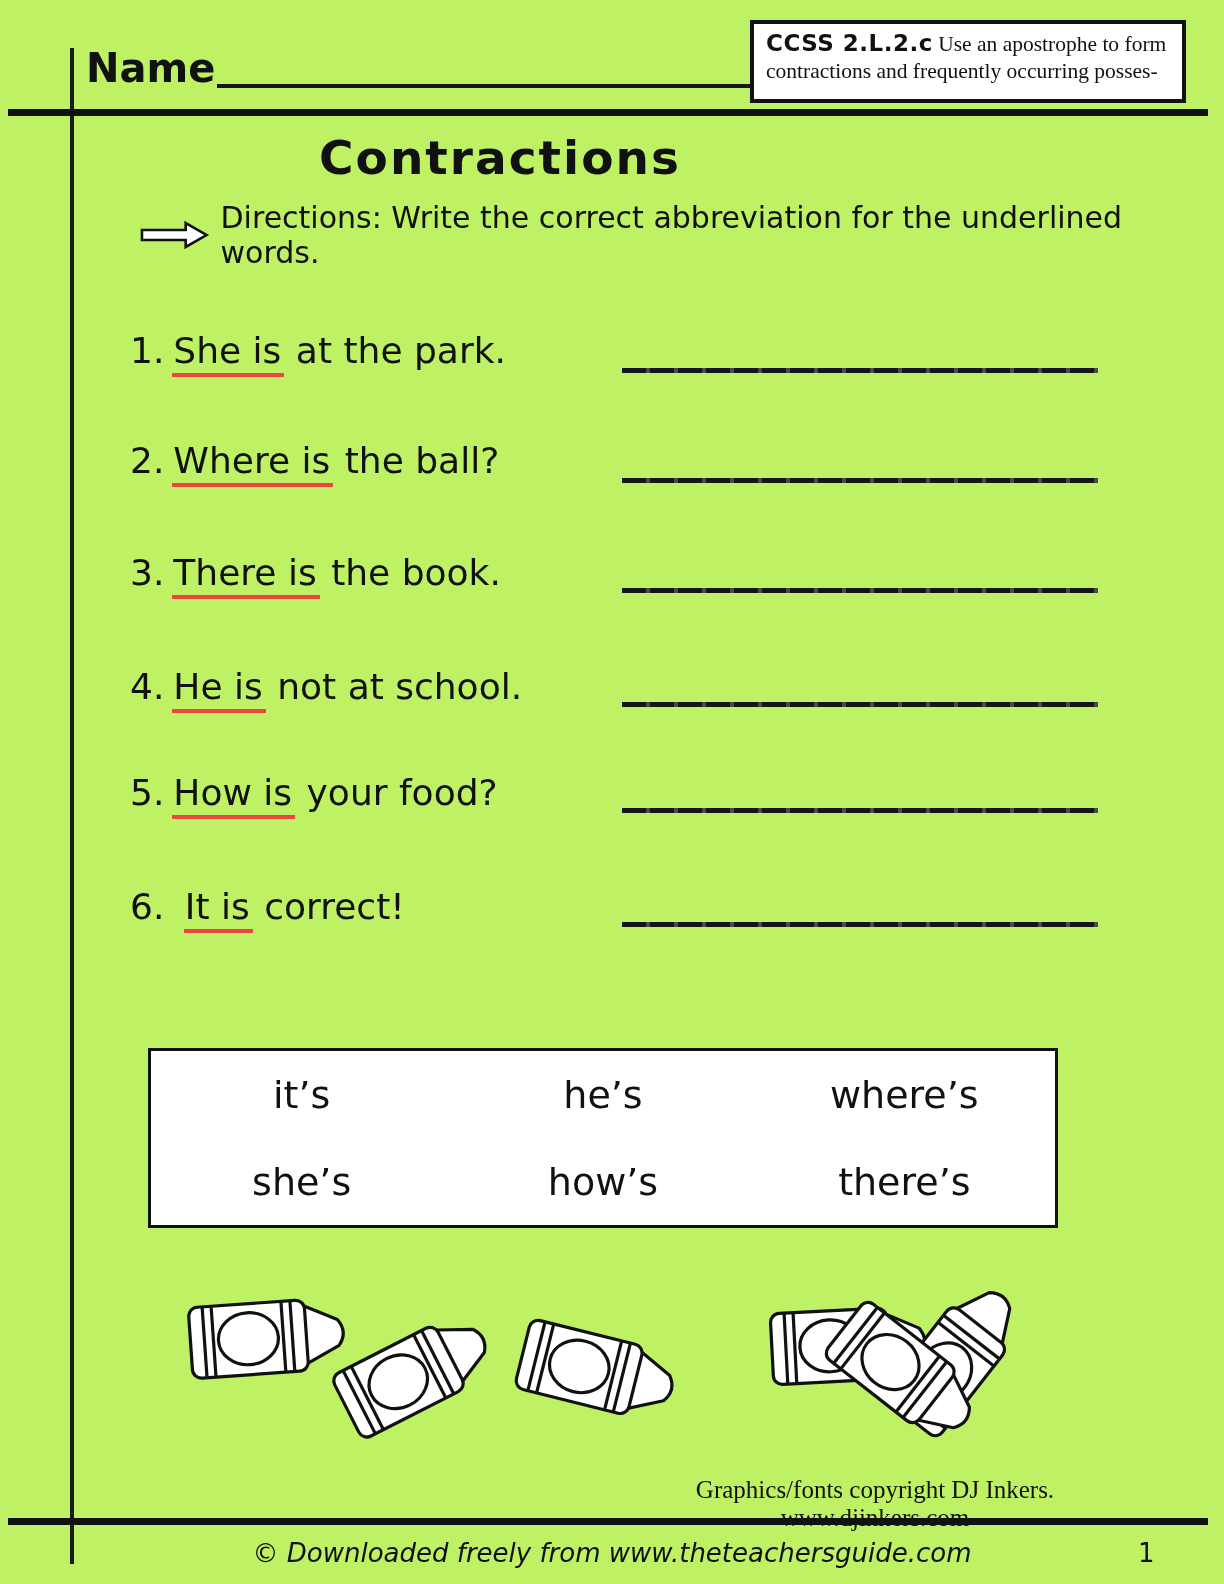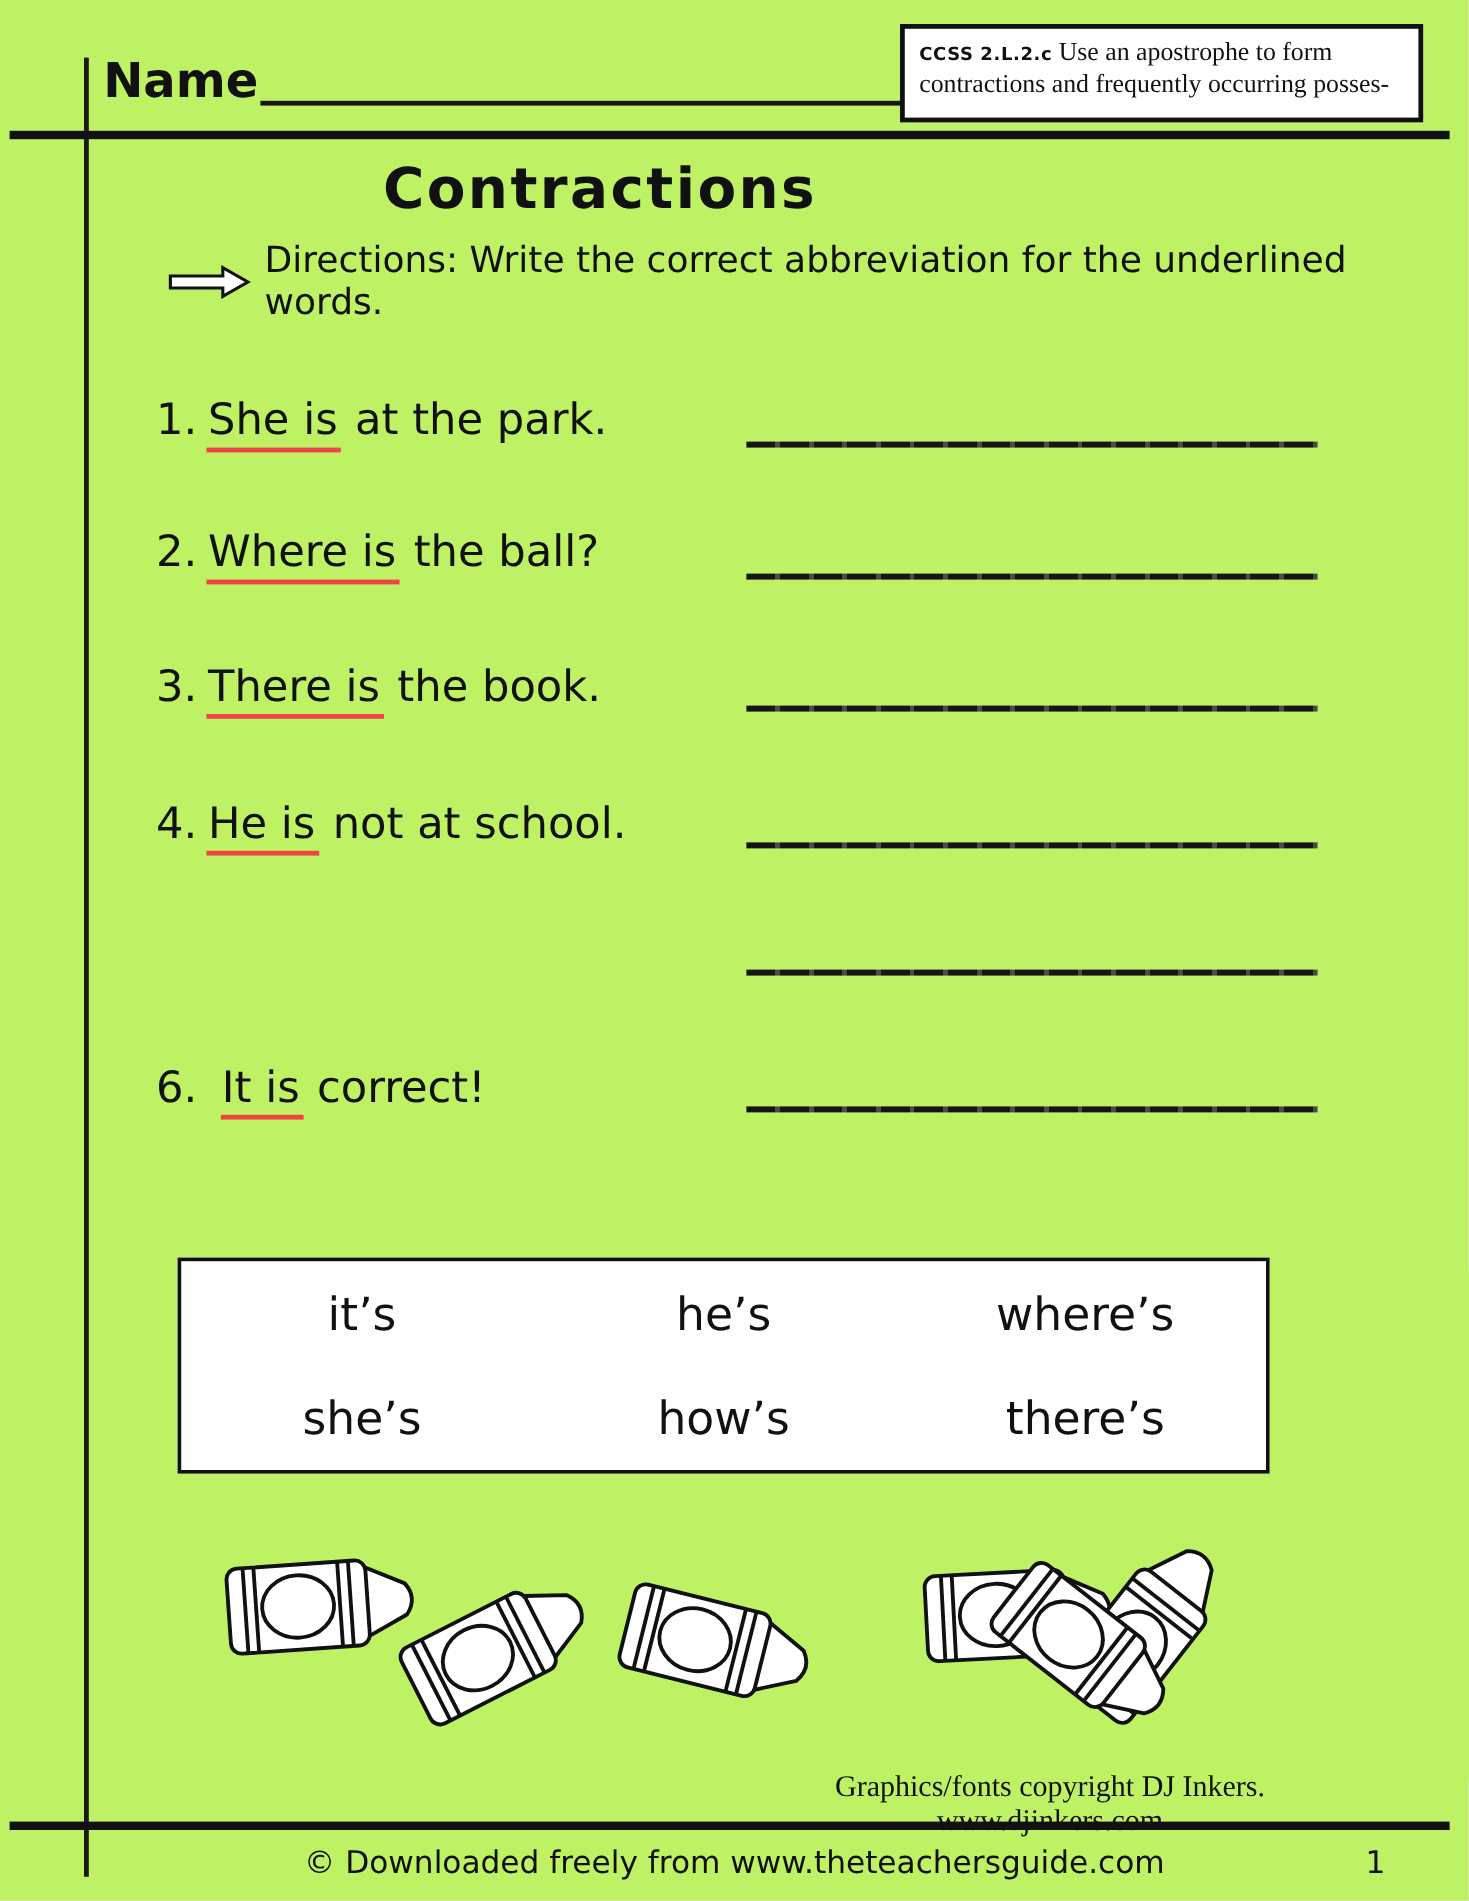--- a/index.html
+++ b/index.html
@@ -16,21 +16,21 @@
   .top-rule{top:109px;}
   .bottom-rule{top:1518px;}
 
   .name-row{position:absolute;left:86px;top:42px;display:flex;align-items:flex-end;}
   .name-label{font-size:40px;font-weight:600;line-height:1;}
   .name-line{display:inline-block;width:565px;height:42px;
     border-bottom:4px solid #161616;margin-left:2px;}
 
   .ccss-box{position:absolute;left:750px;top:20px;width:436px;box-sizing:border-box;
     border:4px solid #111;padding:6px 12px 14px 12px;background:#fff;}
-  .ccss-code{font-size:15px;font-weight:600;letter-spacing:.5px;}
+  .ccss-code{font-size:23px;font-weight:600;letter-spacing:.5px;}
   .ccss-text{font-family:"Liberation Serif", serif;font-size:21.5px;line-height:1.25;}
 
   .title{position:absolute;left:0;top:130px;width:1000px;margin:0;text-align:center;
     font-size:47px;font-weight:700;letter-spacing:2px;}
 
   .directions{position:absolute;left:138px;top:200px;display:flex;align-items:center;gap:9px;}
   .directions .dir-text{font-size:30px;font-weight:500;}
 
   .question{position:absolute;left:130px;font-size:36px;font-weight:500;white-space:pre;}
   .qnum{margin-right:8px;}
@@ -41,21 +41,21 @@
   .word-bank{position:absolute;left:148px;top:1048px;width:910px;height:180px;
     box-sizing:border-box;border:3px solid #111;background:#fff;
     display:grid;grid-template-columns:1fr 1fr 1fr;grid-template-rows:1fr 1fr;
     place-items:center;font-size:38px;font-weight:500;}
 
   .crayons{position:absolute;left:178px;top:1254px;}
 
   .credit{position:absolute;left:640px;top:1476px;width:470px;text-align:center;
     font-family:"Liberation Serif", serif;font-size:25px;}
   .footer-text{position:absolute;left:0;top:1538px;width:1224px;text-align:center;
-    font-size:26px;font-weight:500;}
+    font-size:26px;font-weight:500;font-style:italic;}
   .page-num{position:absolute;left:1138px;top:1538px;font-size:26px;}
 </style>
 </head>
 <body>
 
 <div class="page">
 
   <div class="vline"></div>
 
   <div class="name-row">
@@ -83,20 +83,21 @@
 
   <div class="question" style="top:440px"><span class="qnum">2.</span><span class="qund">Where is</span><span> the ball?</span></div>
   <div class="answer-blank" style="top:478px"></div>
 
   <div class="question" style="top:552px"><span class="qnum">3.</span><span class="qund">There is</span><span> the book.</span></div>
   <div class="answer-blank" style="top:588px"></div>
 
   <div class="question" style="top:666px"><span class="qnum">4.</span><span class="qund">He is</span><span> not at school.</span></div>
   <div class="answer-blank" style="top:702px"></div>
 
+  <div class="question" style="top:772px"><span class="qnum">5.</span><span class="qund">How is</span><span> your food?</span></div>
   <div class="answer-blank" style="top:808px"></div>
 
   <div class="question" style="top:886px"><span class="qnum">6.</span> <span class="qund">It is</span><span> correct!</span></div>
   <div class="answer-blank" style="top:922px"></div>
 
   <div class="word-bank">
     <span>it’s</span>
     <span>he’s</span>
     <span>where’s</span>
     <span>she’s</span>

